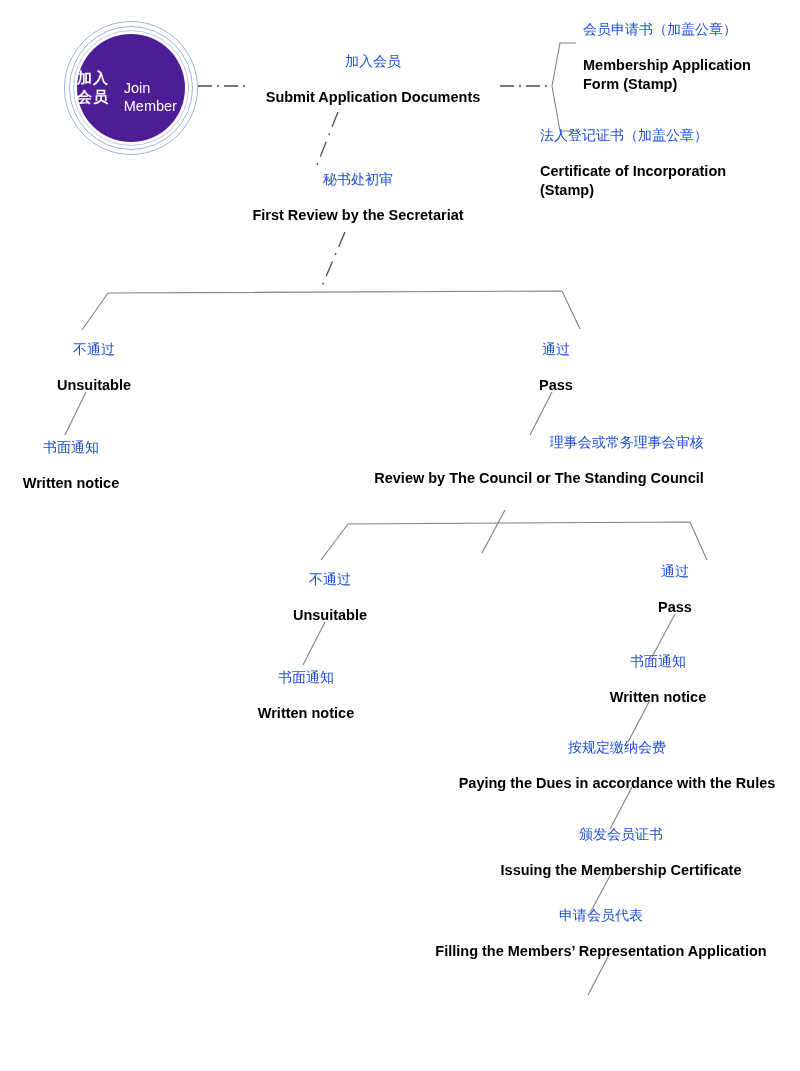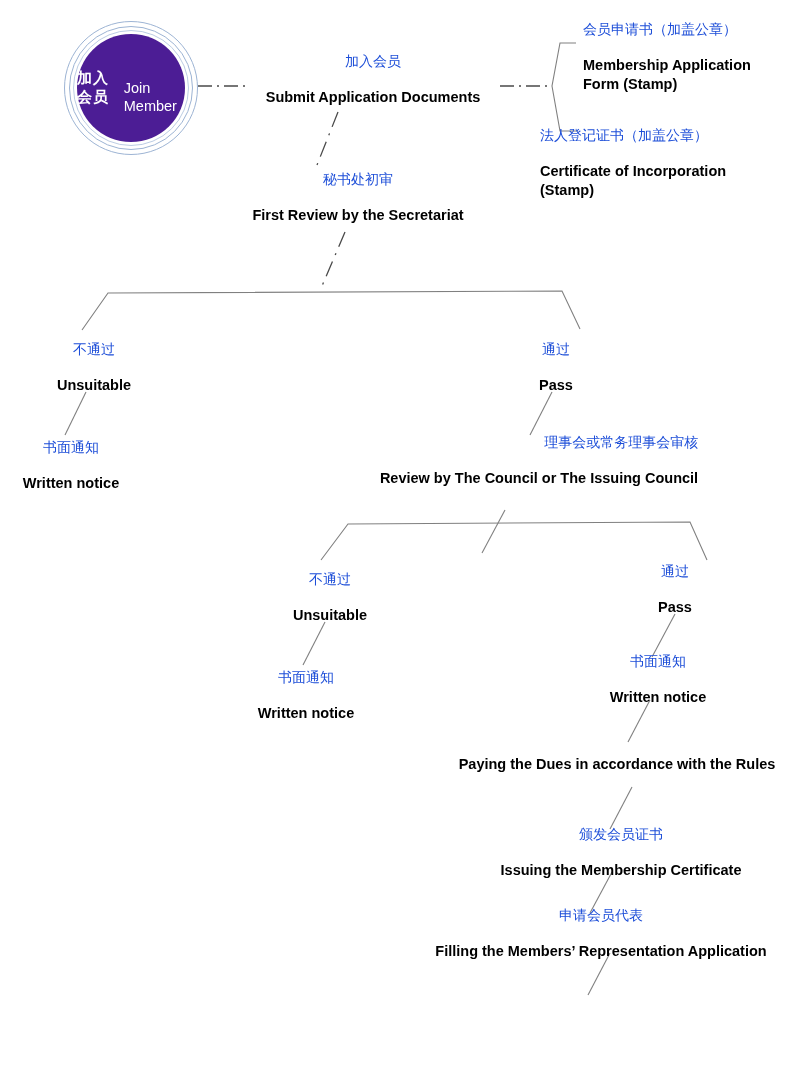--- a/index.html
+++ b/index.html
@@ -182,21 +182,21 @@
     <span class="en">Pass</span>
   </div>
 
   <div class="node center" style="left:71px; top:438px;">
     <span class="cn">书面通知</span>
     <span class="en">Written notice</span>
   </div>
 
   <div class="node center" style="left:539px; top:433px;text-align:right;">
     <span class="cn">理事会或常务理事会审核</span>
-    <span class="en">Review by The Council or The Issuing Council</span>
+    <span class="en">Review by The Council or The Standing Council</span>
   </div>
 
   <div class="node center" style="left:330px; top:570px;">
     <span class="cn">不通过</span>
     <span class="en">Unsuitable</span>
   </div>
 
   <div class="node center" style="left:675px; top:562px;">
     <span class="cn">通过</span>
     <span class="en">Pass</span>
@@ -206,20 +206,21 @@
     <span class="cn">书面通知</span>
     <span class="en">Written notice</span>
   </div>
 
   <div class="node center" style="left:658px; top:652px;">
     <span class="cn">书面通知</span>
     <span class="en">Written notice</span>
   </div>
 
   <div class="node center" style="left:617px; top:738px;">
+    <span class="cn">按规定缴纳会费</span>
     <span class="en">Paying the Dues in accordance with the Rules</span>
   </div>
 
   <div class="node center" style="left:621px; top:825px;">
     <span class="cn">颁发会员证书</span>
     <span class="en">Issuing the Membership Certificate</span>
   </div>
 
   <div class="node center" style="left:601px; top:906px;">
     <span class="cn">申请会员代表</span>

